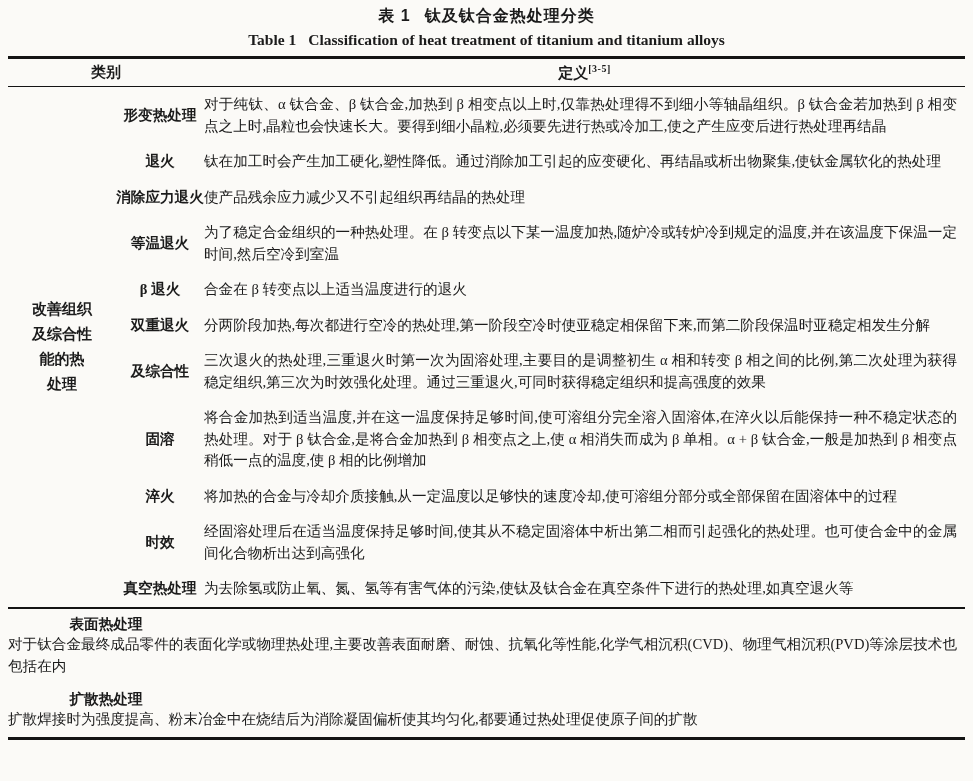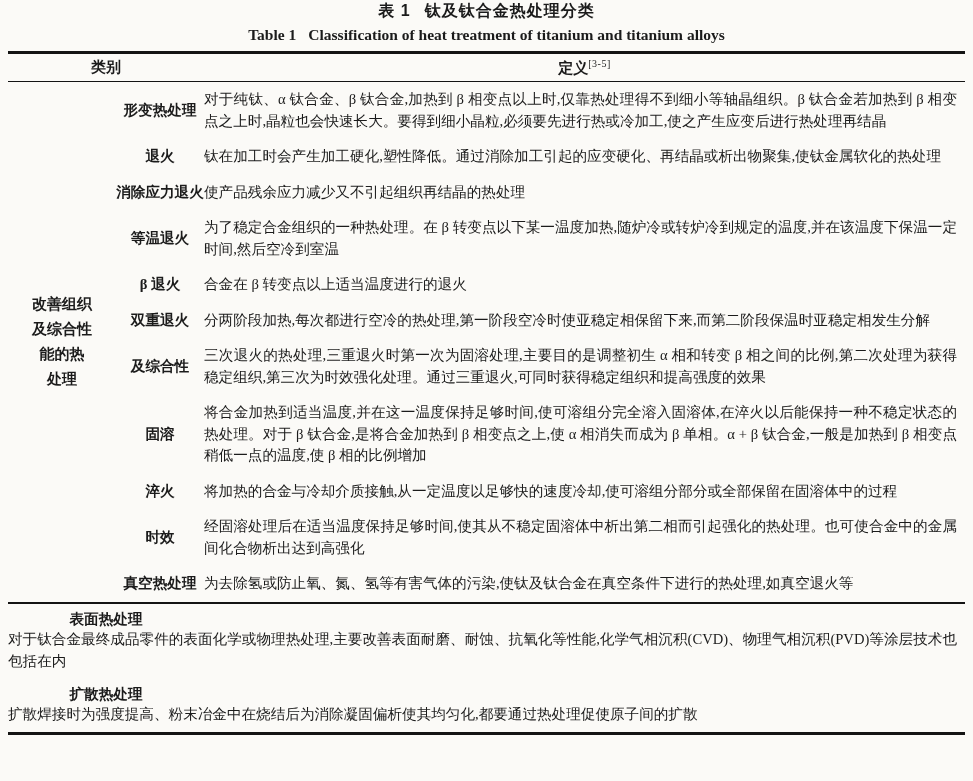--- a/index.html
+++ b/index.html
@@ -3,20 +3,21 @@
 <meta charset="utf-8">
 <style>
   html,body { margin:0; padding:0; }
   .page {
     position:relative;
     width:973px; height:781px;
     background:#fbfaf7;
     color:#1b1b1b;
     font-family:"Liberation Serif", serif;
     box-sizing:border-box;
+    padding-top:5px;
     overflow:hidden;
   }
   .caption-zh {
     text-align:center;
     font-family:"Liberation Sans", sans-serif;
     font-weight:bold;
     font-size:16px;
     letter-spacing:1px;
     line-height:22px;
   }
@@ -32,21 +33,21 @@
   .caption-en .cap-label { margin-right:12px; }
 
   .tbl { margin:6px 8px 0 8px; width:957px; box-sizing:border-box; }
   .rule-heavy { height:0; border-top:3px solid #141414; }
   .rule-light { height:0; border-top:1.5px solid #141414; }
   .rule-mid   { height:0; border-top:2px solid #141414; }
 
   .head-row { display:flex; align-items:center; height:27px; font-size:15px; font-weight:bold; }
   .head-cat { width:196px; text-align:center; }
   .head-def { flex:1; text-align:center; }
-  .head-def sup { font-size:10px; font-weight:normal; letter-spacing:0.5px; }
+  .head-def sup { font-size:10px; font-weight:bold; letter-spacing:0.5px; }
 
   .group1 { display:flex; }
   .g1-cat {
     width:108px;
     display:flex; align-items:center; justify-content:center;
     text-align:center;
     white-space:pre-line;
     font-weight:bold;
     font-size:15px;
     line-height:25px;

